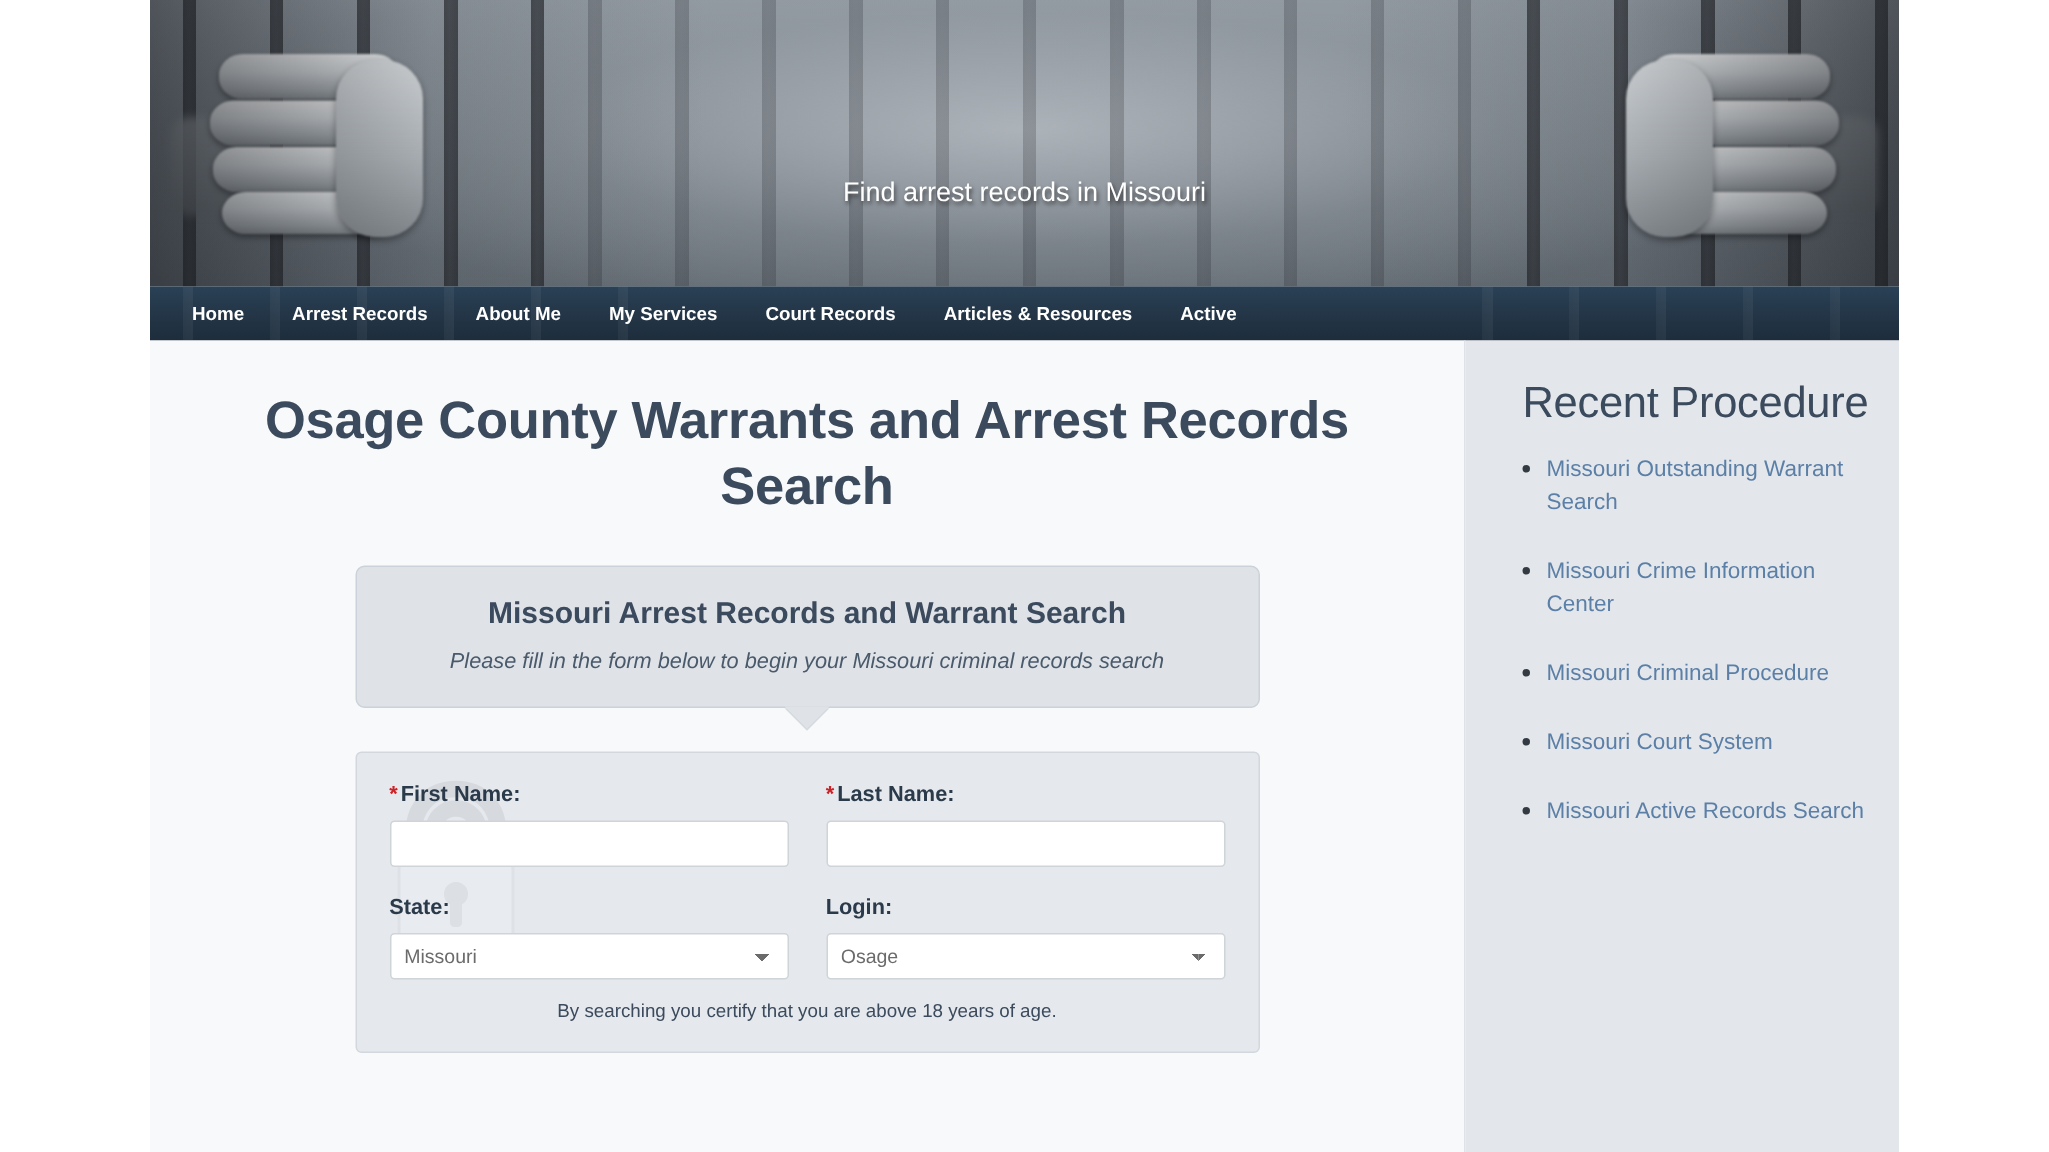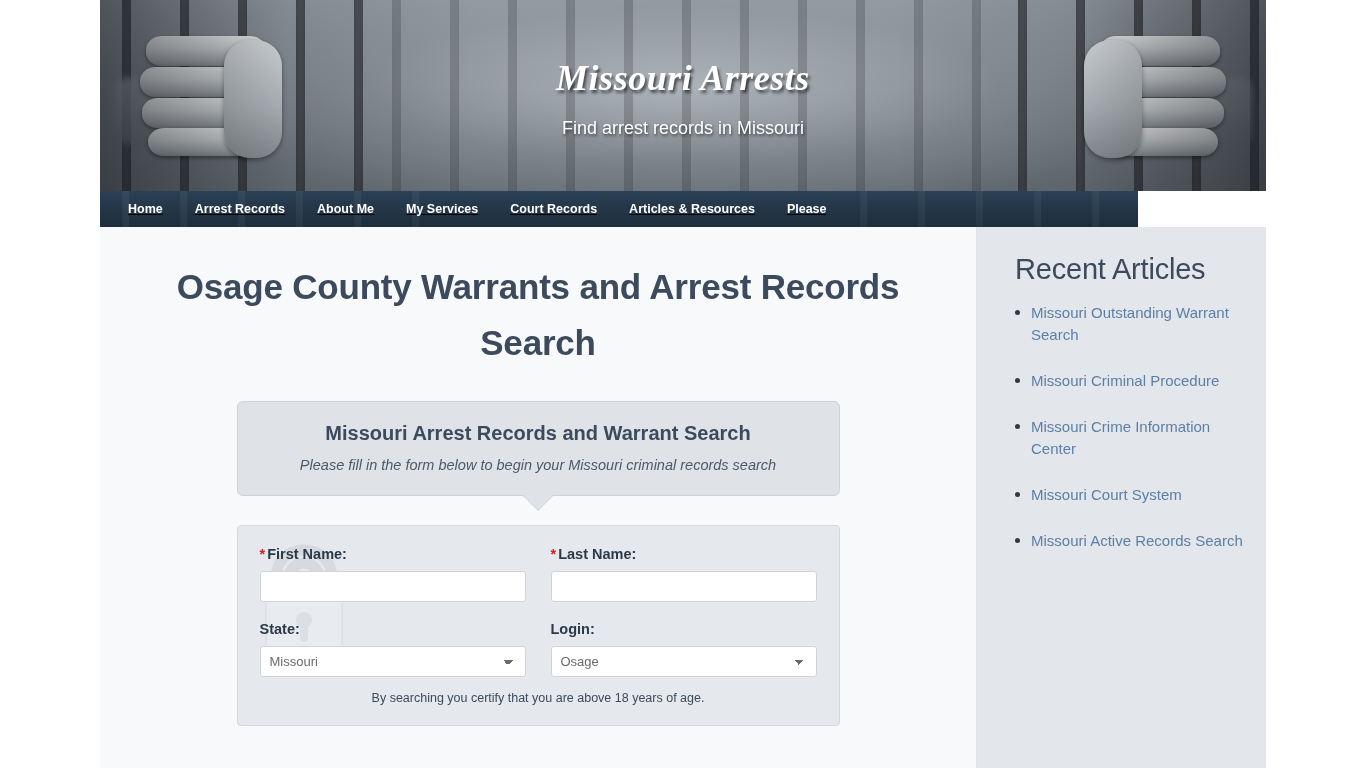--- a/index.html
+++ b/index.html
@@ -124,27 +124,26 @@
     text-align: center;
     font-size: 18px;
     color: #ffffff;
     text-shadow: 1px 2px 3px rgba(0,0,0,0.55);
   }
 
   
   .navbar {
     position: absolute;
     left: 0; top: 191px;
-    width: 1038px; height: 36px;
+    width: 1166px; height: 36px;
     background: linear-gradient(180deg,#2a4156 0%,#233546 55%,#1d2d3c 100%);
     display: flex;
     align-items: center;
     padding-left: 12px;
     overflow: hidden;
-    text-decoration: underline;
   }
   .navbar::after {
     content:"";
     position:absolute; left:0; top:0; bottom:0; width: 340px;
     background: repeating-linear-gradient(90deg,
         rgba(255,255,255,0.00) 0px, rgba(255,255,255,0.00) 22px,
         rgba(255,255,255,0.045) 22px, rgba(255,255,255,0.055) 29px,
         rgba(255,255,255,0.00) 29px, rgba(255,255,255,0.00) 58px);
     pointer-events:none;
   }
@@ -191,21 +190,21 @@
     position: relative;
     overflow: hidden;
   }
 
   
   .page-title {
     margin: 0;
     padding: 32px 40px 0 40px;
     text-align: center;
     font-size: 35px;
-    line-height: 56px;
+    line-height: 44px;
     font-weight: bold;
     color: #3b4a5c;
     letter-spacing: -0.2px;
   }
 
   .form-area {
     position: relative;
     width: 603px;
     margin: 30px auto 0 auto;
   }
@@ -395,32 +394,31 @@
         <div class="arm"></div>
         <div class="knuckle k1"></div>
         <div class="knuckle k2"></div>
         <div class="knuckle k3"></div>
         <div class="knuckle k4"></div>
         <div class="palm"></div>
       </div>
 
       <div class="banner-vignette"></div>
 
-      <div class="banner-title">Missouri Arrests</div>
       <div class="banner-tagline">Find arrest records in Missouri</div>
     </div>
 
     <nav class="navbar">
       <a class="nav-item">Home</a>
       <a class="nav-item">Arrest Records</a>
       <a class="nav-item">About Me</a>
       <a class="nav-item">My Services</a>
       <a class="nav-item">Court Records</a>
       <a class="nav-item">Articles &amp; Resources</a>
-      <a class="nav-item">Please</a>
+      <a class="nav-item">Active</a>
     </nav>
 
     <div class="content-wrap">
 
       <div class="main-col">
         <h1 class="page-title">Osage County Warrants and Arrest Records Search</h1>
 
         <div class="form-area">
 
           <div class="callout">
@@ -470,25 +468,25 @@
               </div>
             </div>
 
 
             <div class="certify">By searching you certify that you are above 18 years of age.</div>
           </form>
         </div>
       </div>
 
       <aside class="side-col">
-        <h2 class="side-title">Recent Articles</h2>
+        <h2 class="side-title">Recent Procedure</h2>
         <ul class="side-list">
           <li><a class="side-link">Missouri Outstanding Warrant Search</a></li>
+          <li><a class="side-link">Missouri Crime Information Center</a></li>
           <li><a class="side-link">Missouri Criminal Procedure</a></li>
-          <li><a class="side-link">Missouri Crime Information Center</a></li>
           <li><a class="side-link">Missouri Court System</a></li>
           <li><a class="side-link">Missouri Active Records Search</a></li>
         </ul>
       </aside>
 
     </div>
   </div>
 </div>
 
 </body></html>

